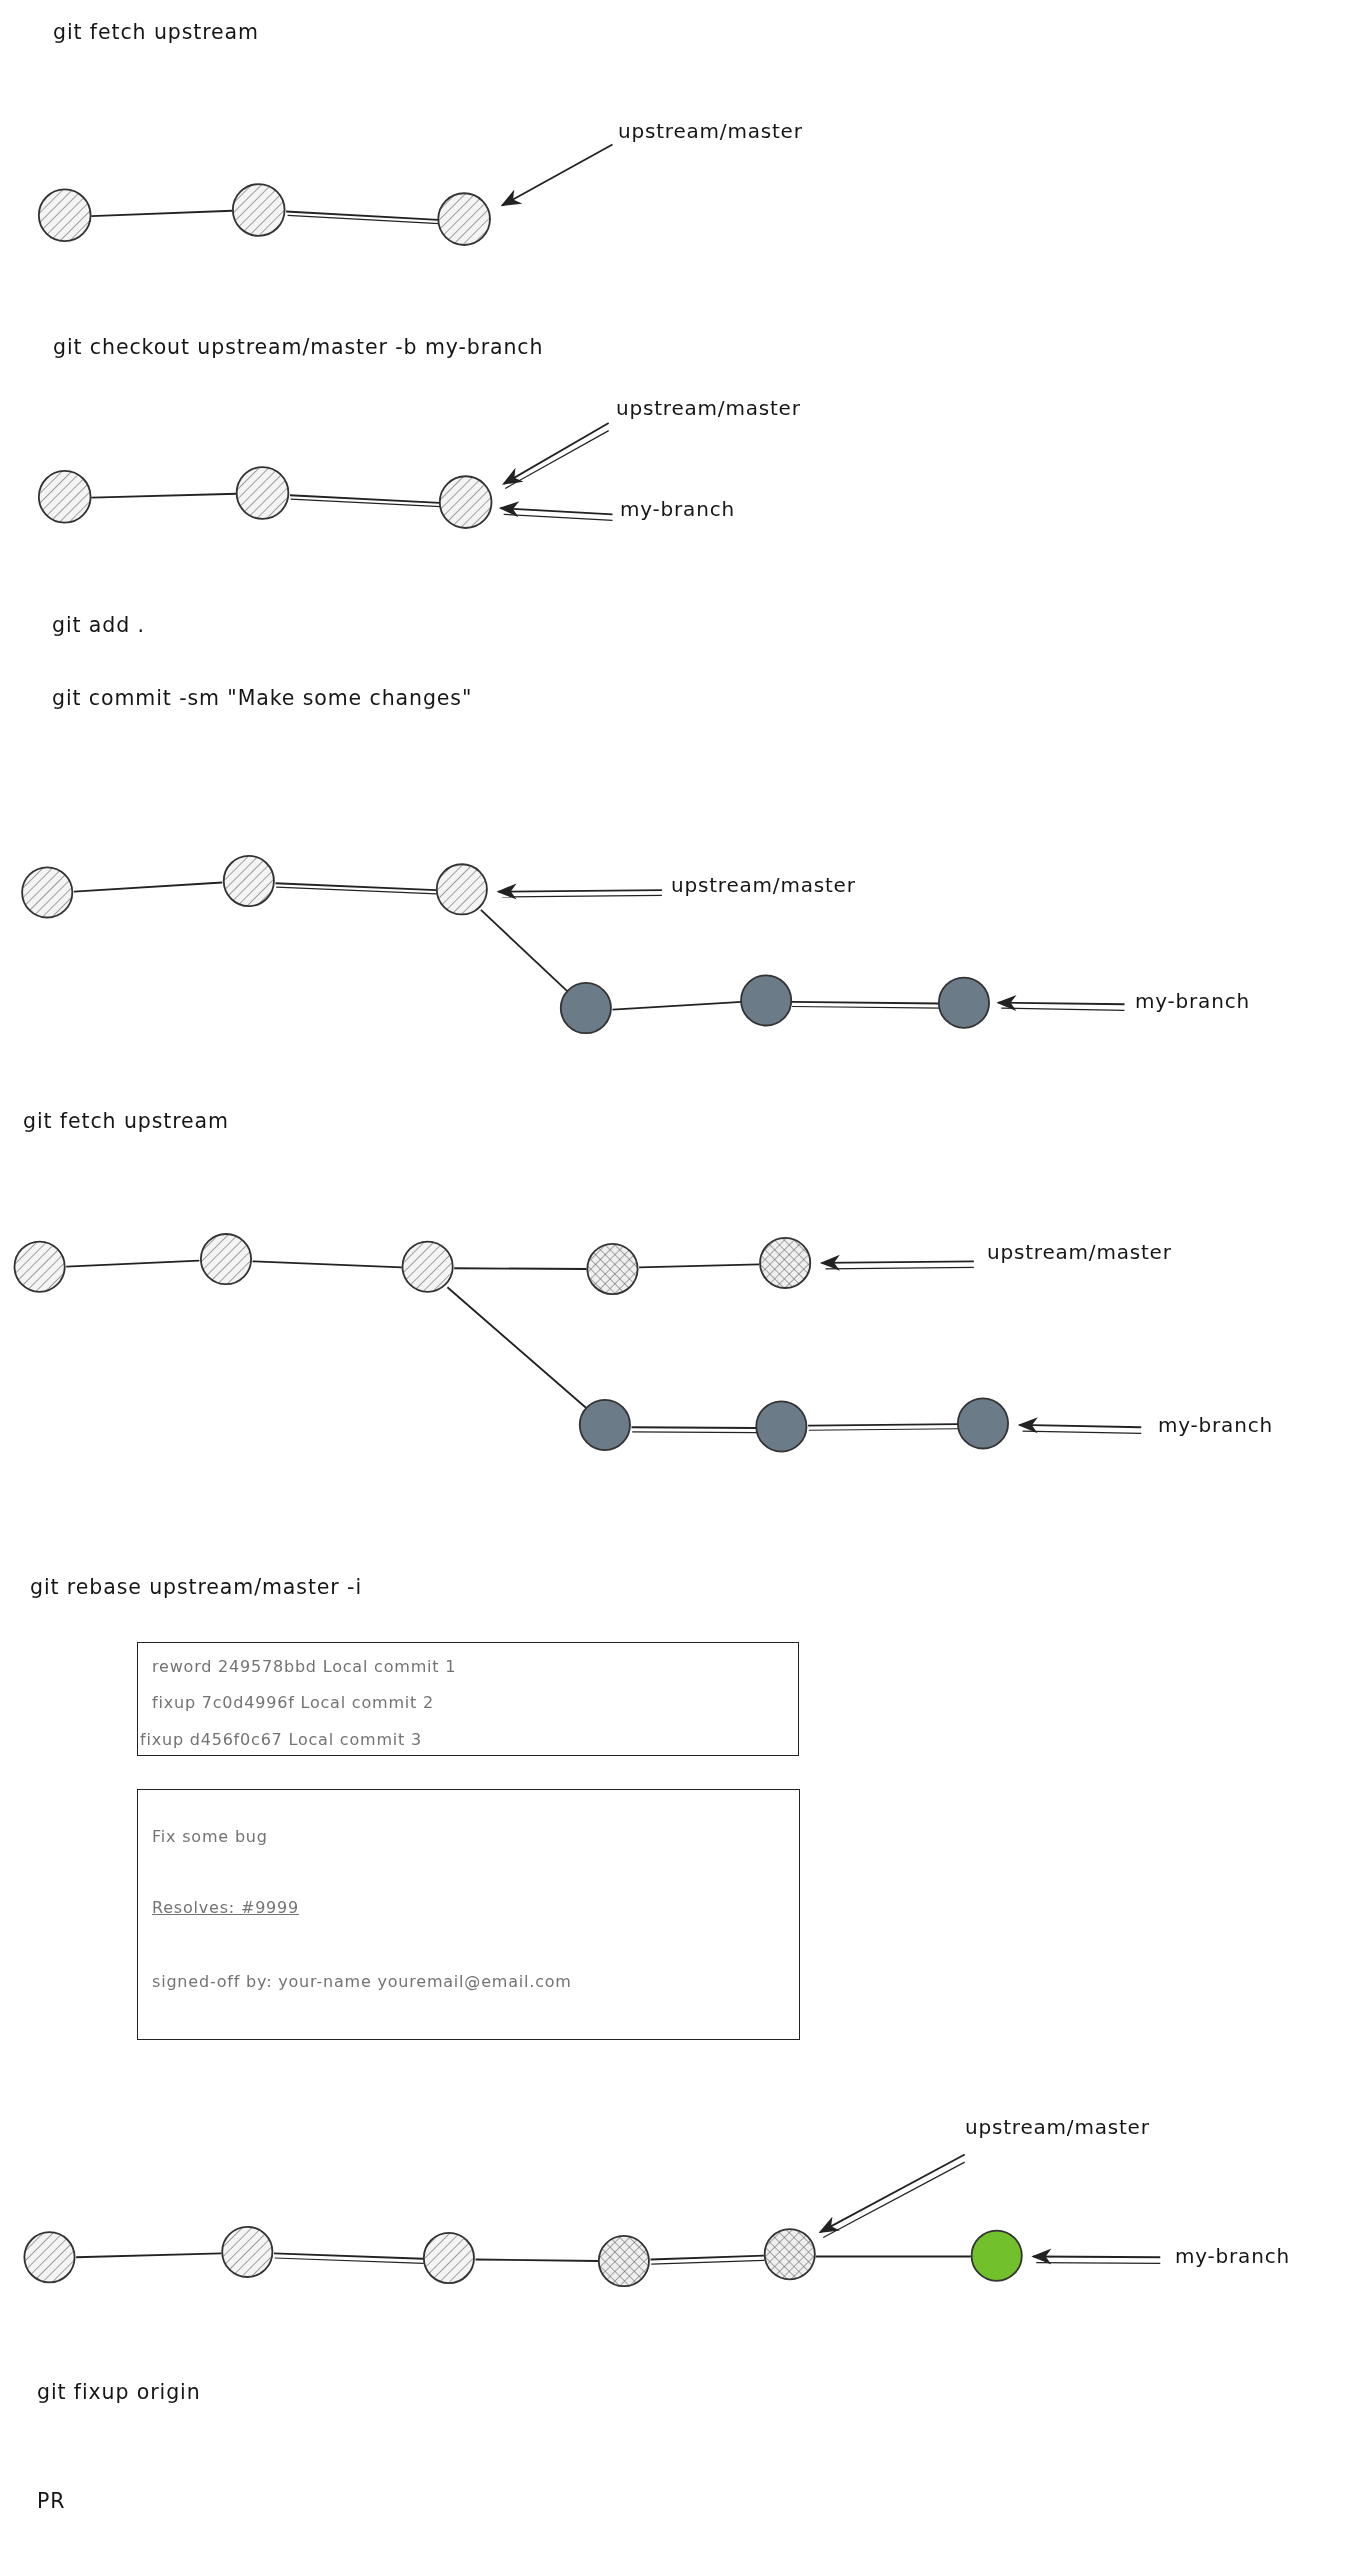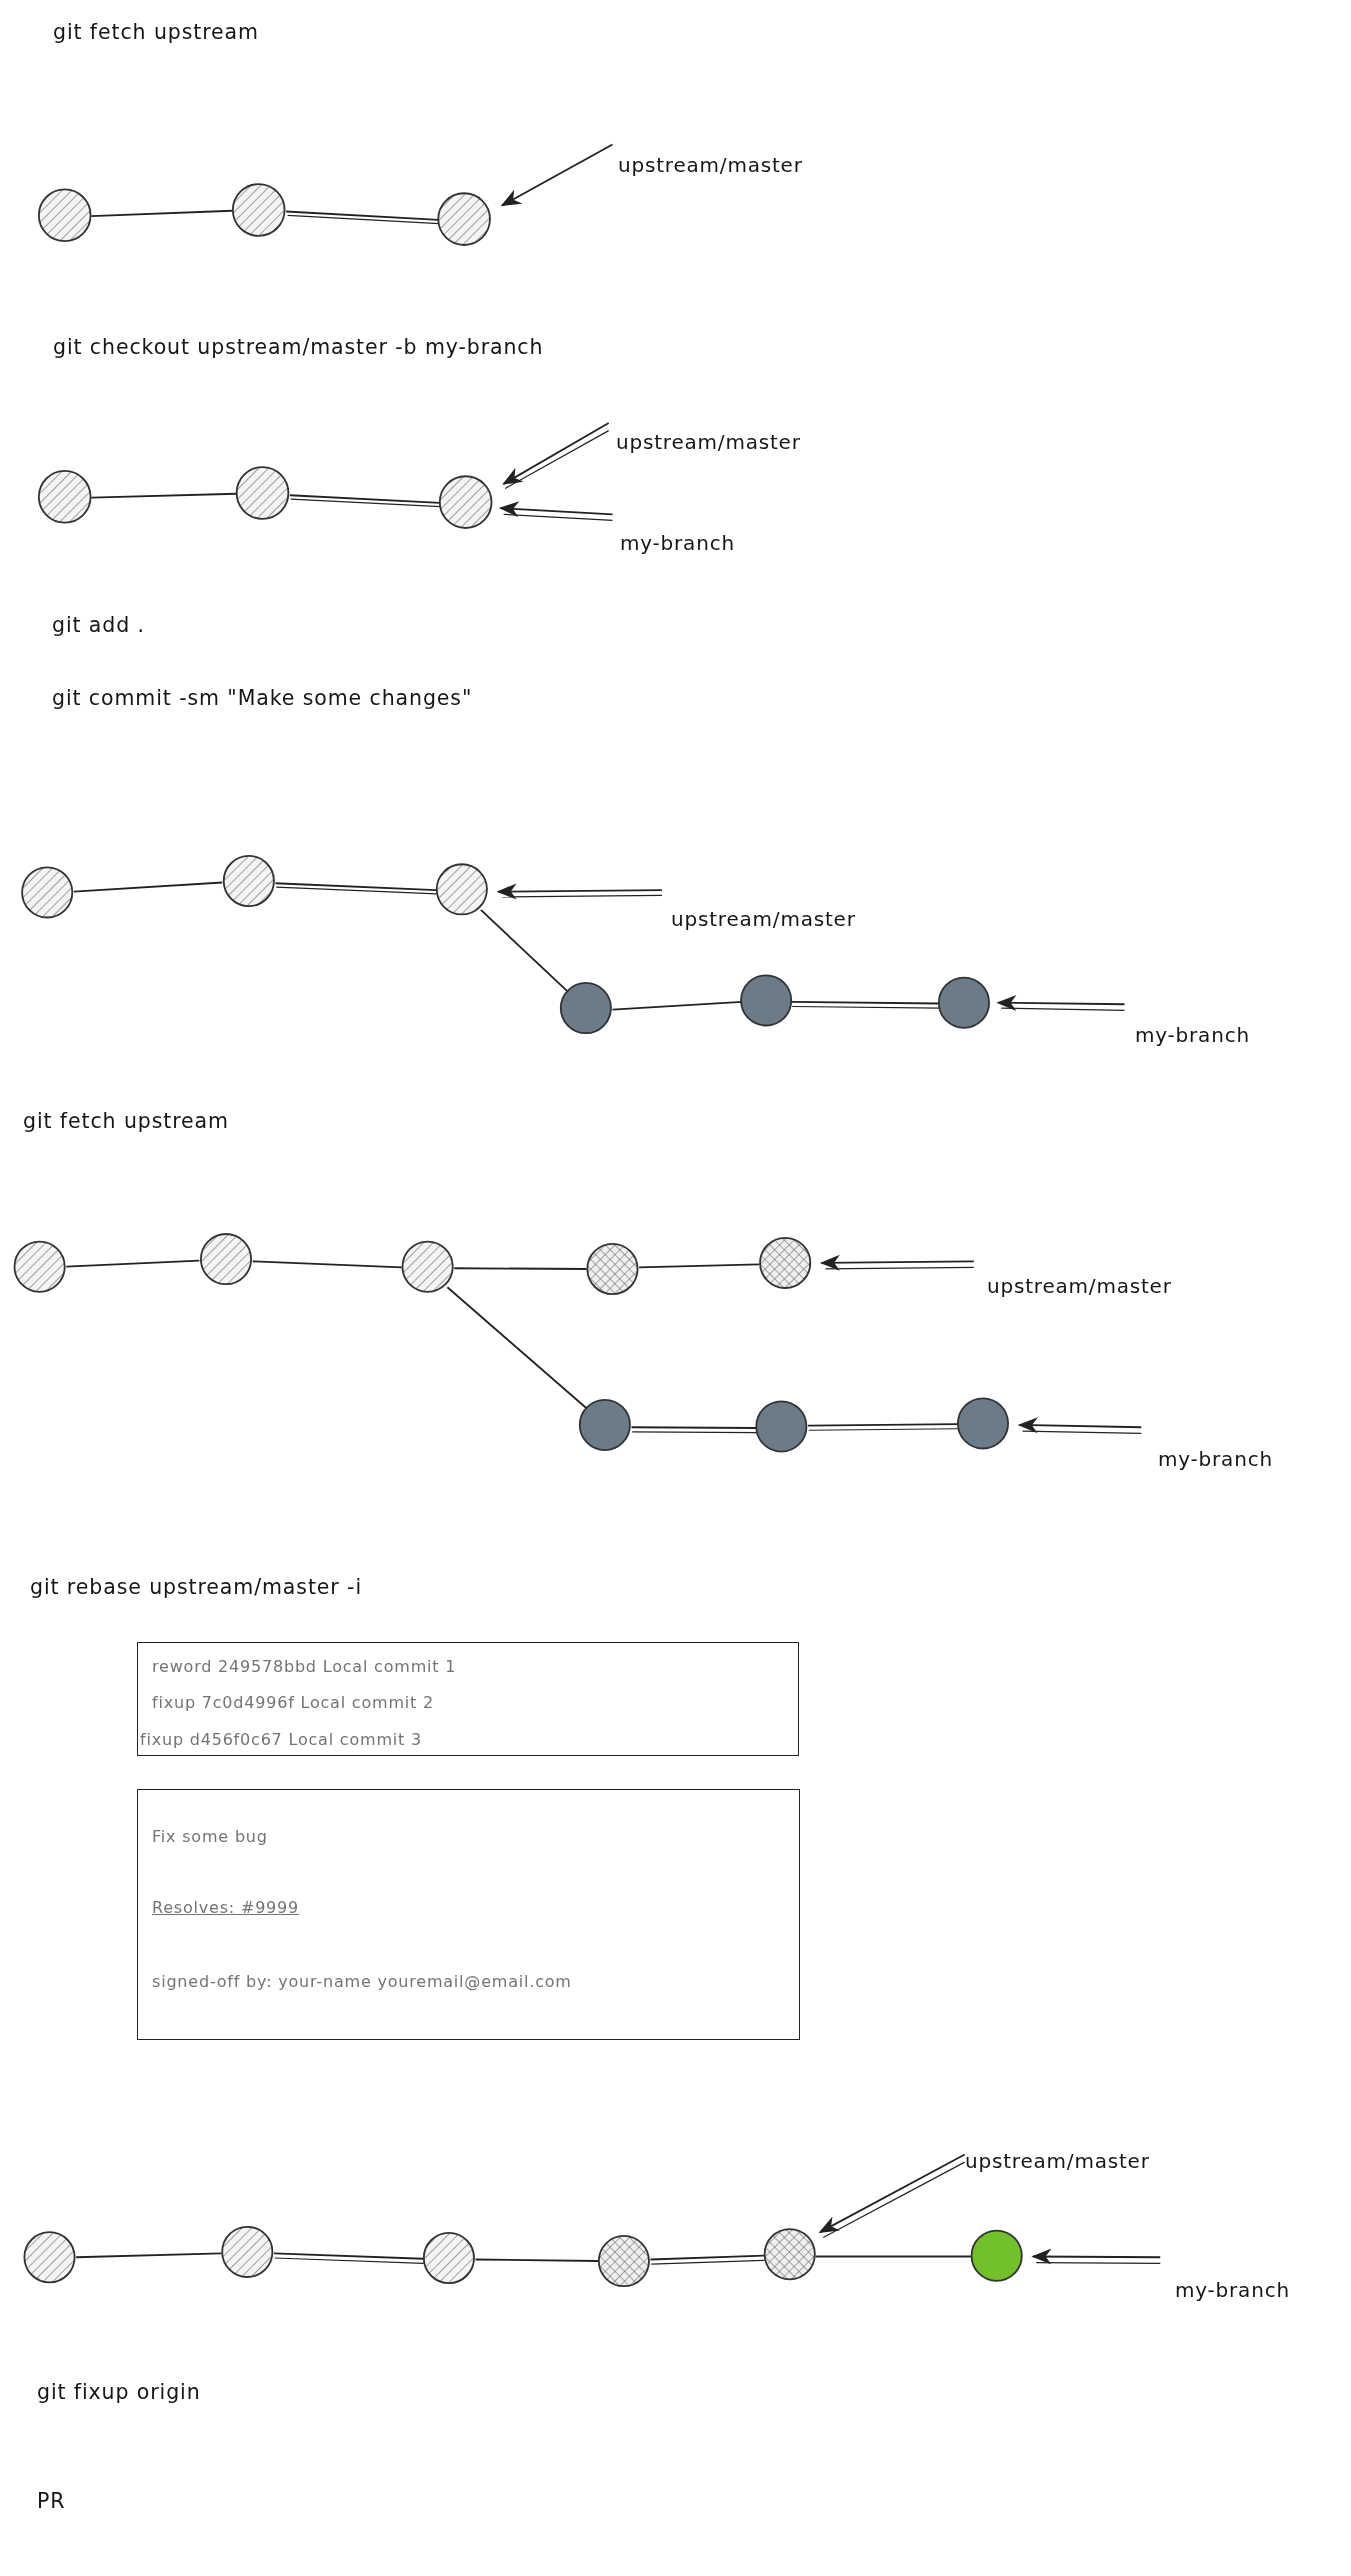--- a/index.html
+++ b/index.html
@@ -29,21 +29,20 @@
     color: #161616;
     white-space: nowrap;
   }
   .lbl {
     position: absolute;
     font-family: "DejaVu Sans", sans-serif;
     font-size: 20px;
     letter-spacing: 0.8px;
     color: #161616;
     white-space: nowrap;
-    margin-top: 34px;
   }
   .box {
     position: absolute;
     border: 1.5px solid #222;
     background: #fff;
     box-sizing: border-box;
   }
   .boxline {
     position: absolute;
     font-family: "DejaVu Sans", sans-serif;

